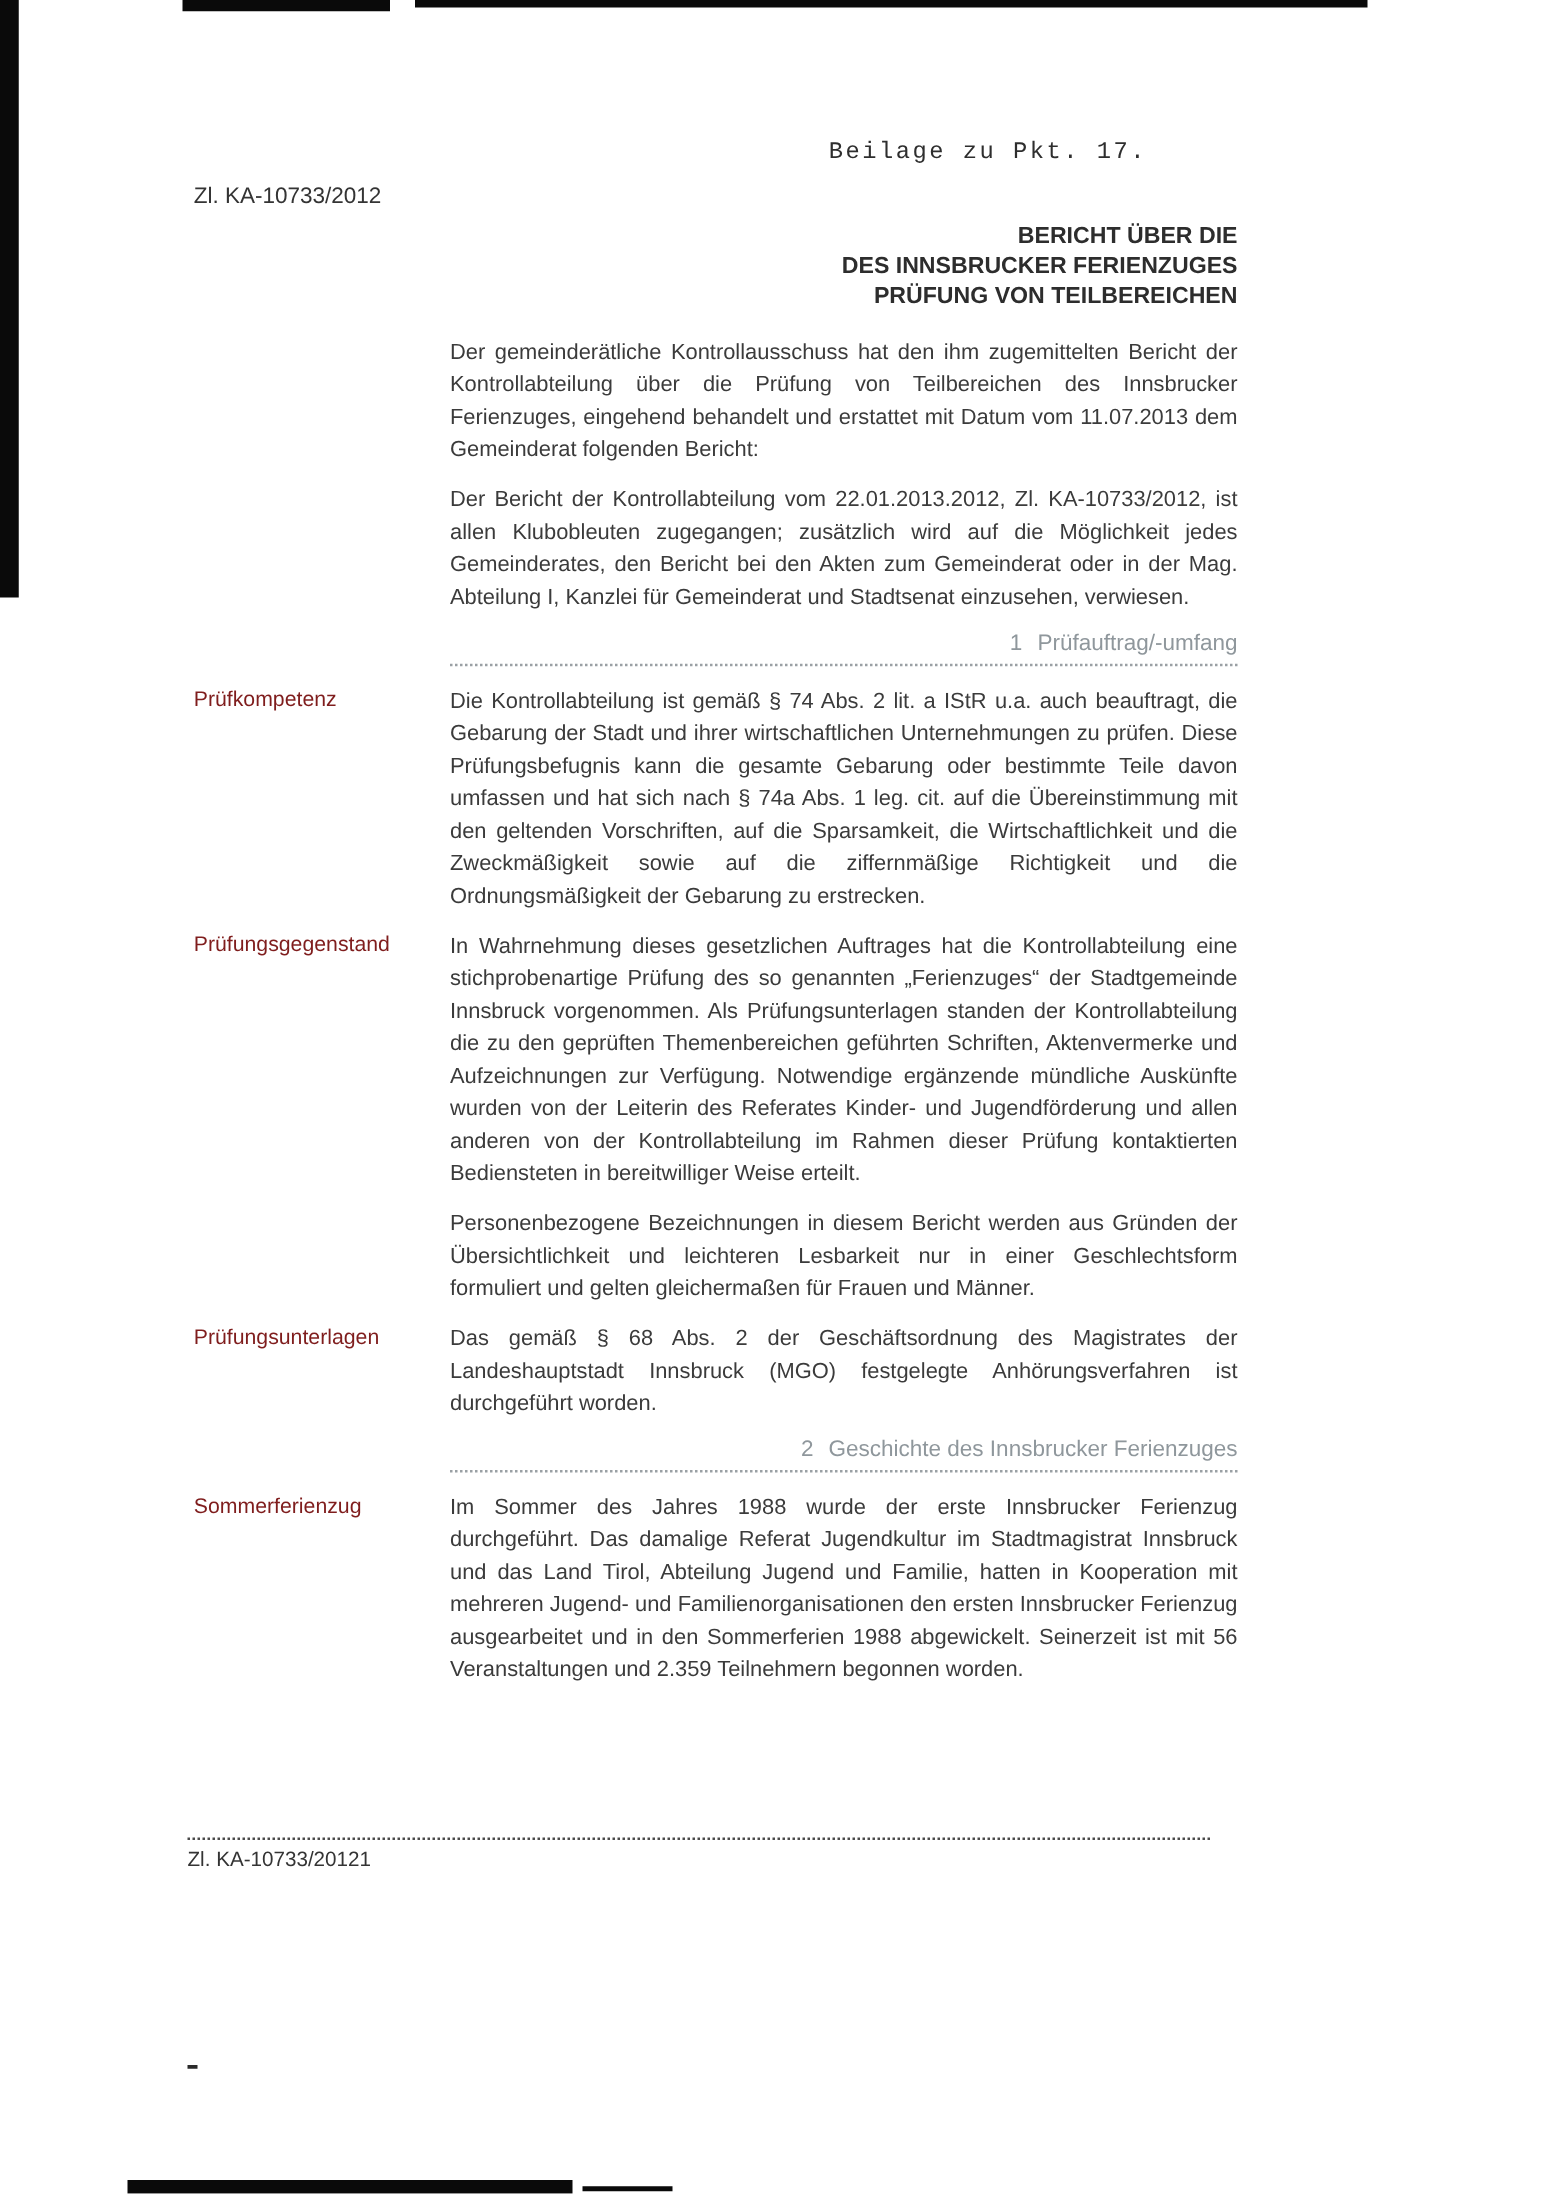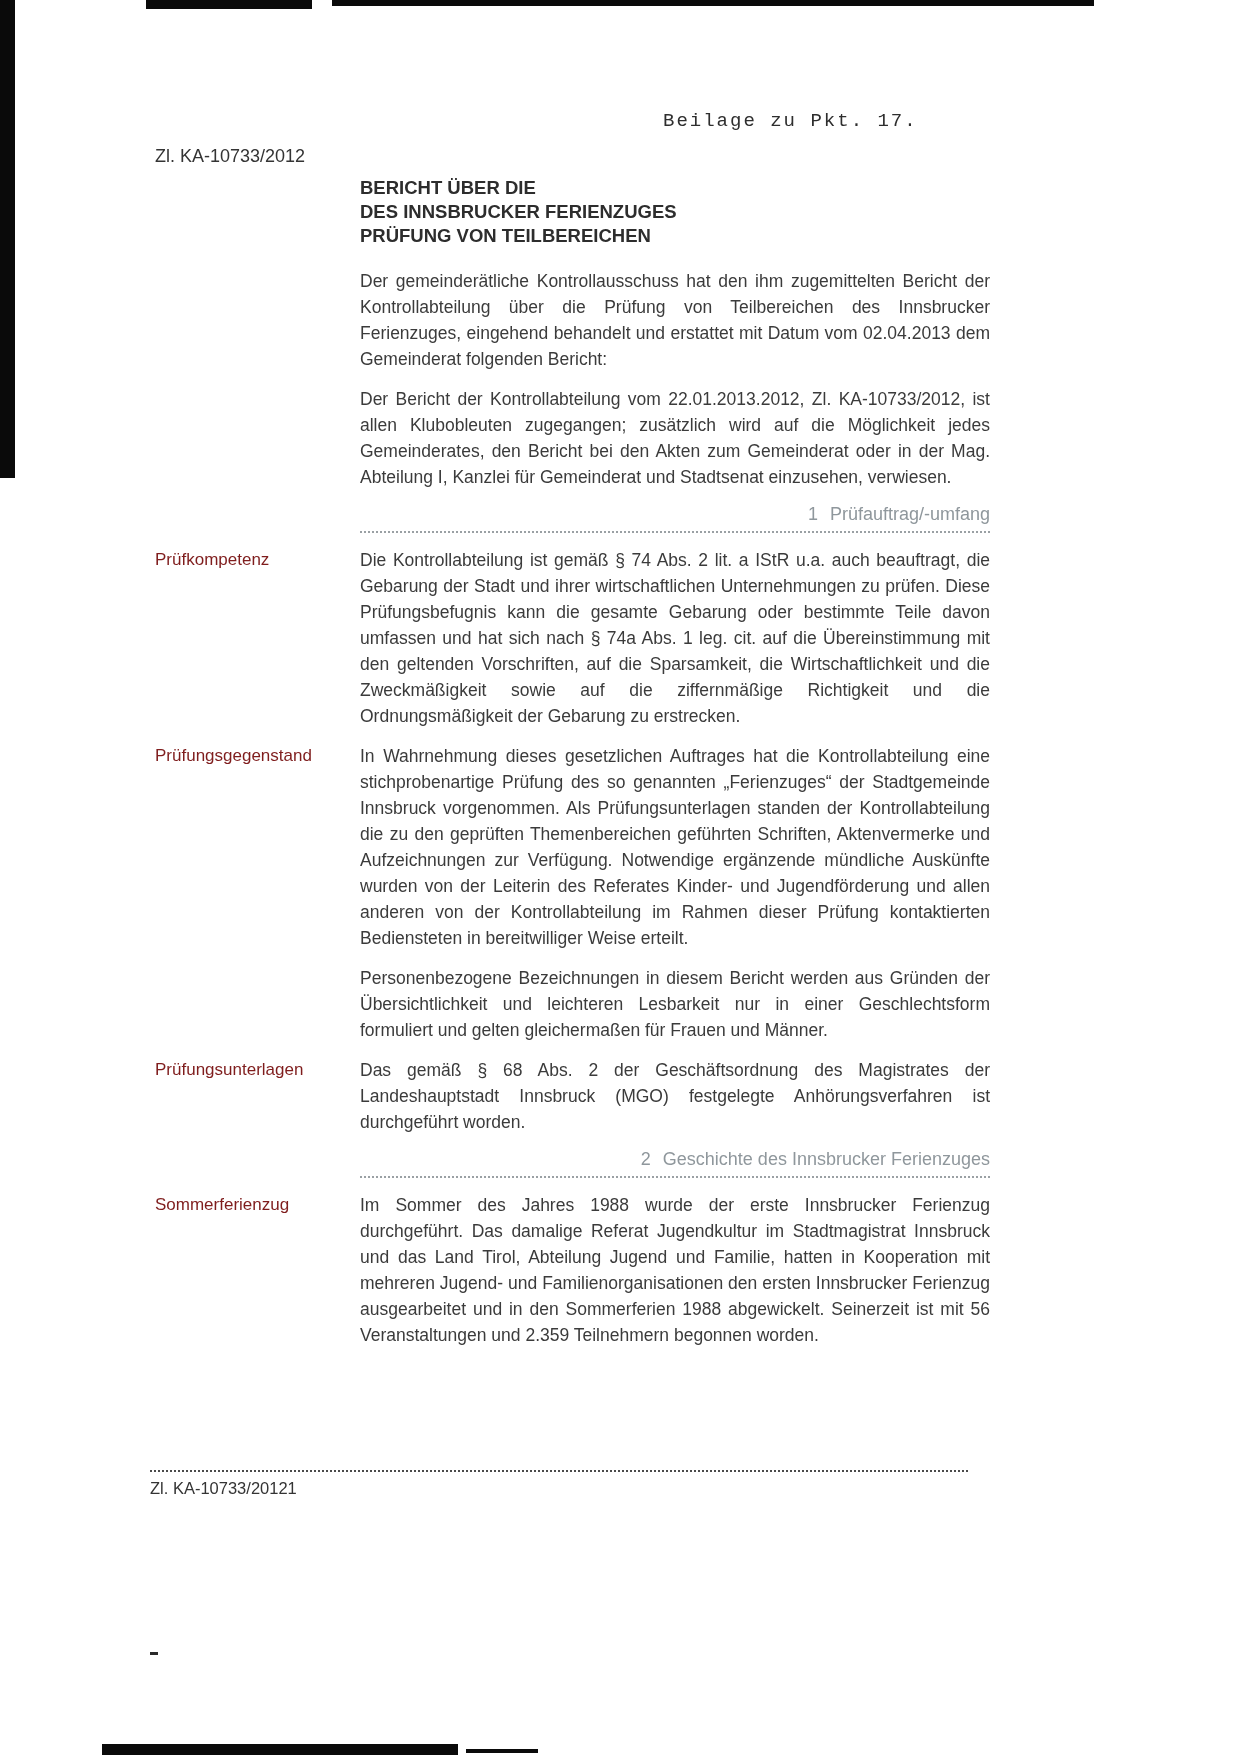--- a/index.html
+++ b/index.html
@@ -51,21 +51,21 @@
   
   .content {
     position: absolute;
     left: 360px;
     top: 176px;
     width: 630px;
     font-size: 17.5px;
     line-height: 26px;
   }
   .doc-title {
-    text-align: left;
+    text-align: right;
     font-weight: 700;
     font-size: 18.5px;
     line-height: 24px;
     color: #2d2d2d;
   }
   .para {
     text-align: justify;
     margin: 0;
   }
   .para.mt-lg { margin-top: 20px; }
@@ -136,21 +136,21 @@
   <div class="file-number">Zl. KA-10733/2012</div>
 
   <div class="content">
 
     <div class="doc-title">
       <div>BERICHT ÜBER DIE</div>
       <div>DES INNSBRUCKER FERIENZUGES</div>
       <div>PRÜFUNG VON TEILBEREICHEN</div>
     </div>
 
-    <p class="para mt-lg">Der gemeinderätliche Kontrollausschuss hat den ihm zugemittelten Bericht der Kontrollabteilung über die Prüfung von Teilbereichen des Innsbrucker Ferienzuges, eingehend behandelt und erstattet mit Datum vom 02.04.2013 dem Gemeinderat folgenden Bericht:</p>
+    <p class="para mt-lg">Der gemeinderätliche Kontrollausschuss hat den ihm zugemittelten Bericht der Kontrollabteilung über die Prüfung von Teilbereichen des Innsbrucker Ferienzuges, eingehend behandelt und erstattet mit Datum vom 11.07.2013 dem Gemeinderat folgenden Bericht:</p>
     <p class="para mt">Der Bericht der Kontrollabteilung vom 22.01.2013.2012, Zl. KA-10733/2012, ist allen Klubobleuten zugegangen; zusätzlich wird auf die Möglichkeit jedes Gemeinderates, den Bericht bei den Akten zum Gemeinderat oder in der Mag. Abteilung I, Kanzlei für Gemeinderat und Stadtsenat einzusehen, verwiesen.</p>
 
     <div class="section-heading-row">
       <span>1</span>
       <span>Prüfauftrag/-umfang</span>
     </div>
 
     <div class="block">
       <span class="margin-label">Prüfkompetenz</span>
       <p class="para">Die Kontrollabteilung ist gemäß § 74 Abs. 2 lit. a IStR u.a. auch beauftragt, die Gebarung der Stadt und ihrer wirtschaftlichen Unternehmungen zu prüfen. Diese Prüfungsbefugnis kann die gesamte Gebarung oder bestimmte Teile davon umfassen und hat sich nach § 74a Abs. 1 leg. cit. auf die Übereinstimmung mit den geltenden Vorschriften, auf die Sparsamkeit, die Wirtschaftlichkeit und die Zweckmäßigkeit sowie auf die ziffernmäßige Richtigkeit und die Ordnungsmäßigkeit der Gebarung zu erstrecken.</p>

